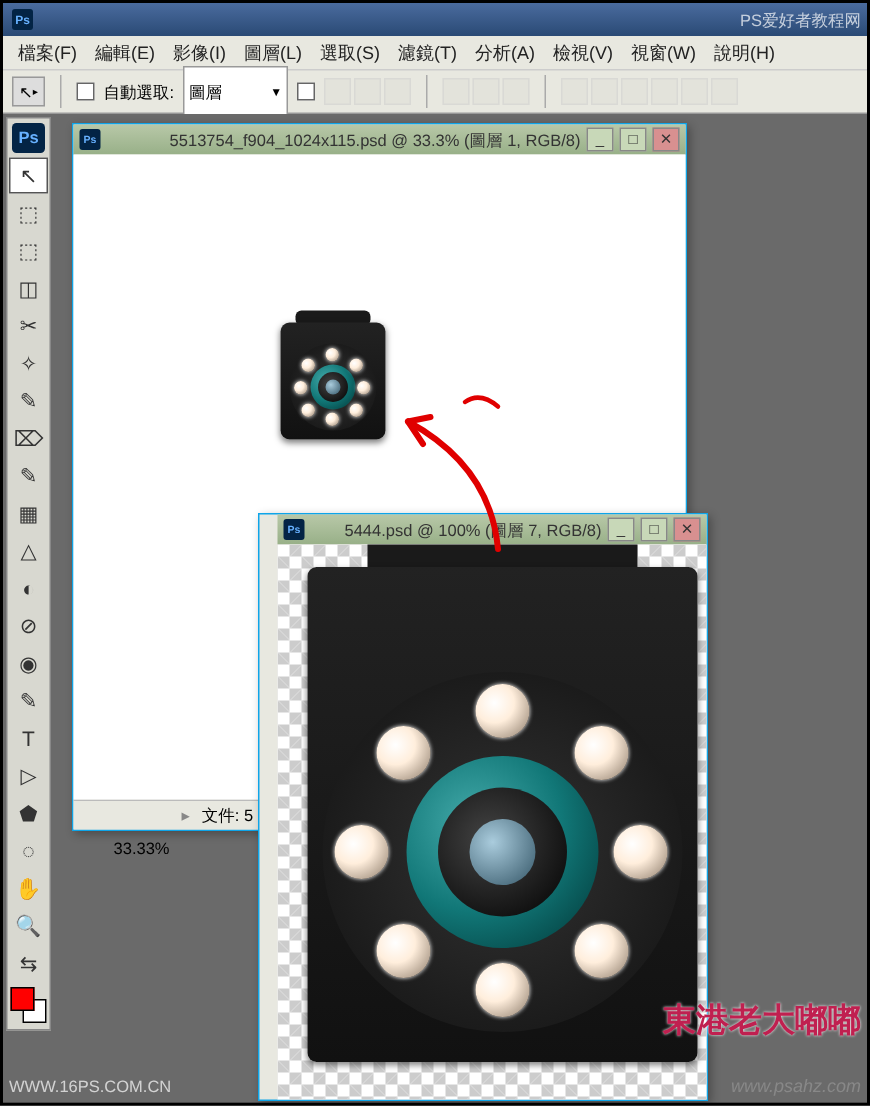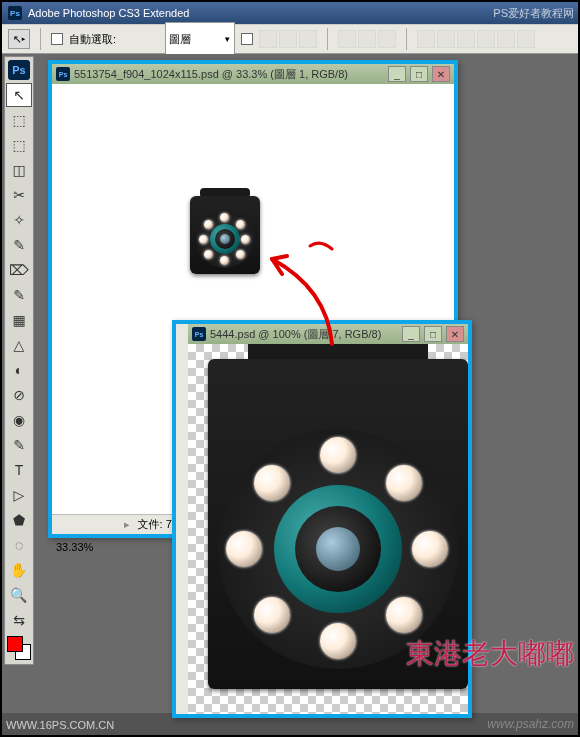--- a/index.html
+++ b/index.html
@@ -5,34 +5,34 @@
 * { margin: 0; padding: 0; box-sizing: border-box; font-family: "Microsoft YaHei", Arial, sans-serif; }
 body { width: 580px; height: 737px; background: #000; overflow: hidden; position: relative; }
 .app { position: absolute; top: 2px; left: 2px; width: 576px; height: 733px; background: #535353; }
 .titlebar { background: linear-gradient(#4a6b9e,#2a4a75); height: 22px; display: flex; align-items: center; padding: 0 6px; color: #fff; font-size: 11px; }
 .titlebar .ps-logo { width: 14px; height: 14px; background: #032445; border-radius: 2px; margin-right: 6px; display: flex; align-items: center; justify-content: center; font-size: 8px; font-weight: bold; color: #67b1ff; }
 .menubar { background: #e8e8e0; height: 22px; display: flex; align-items: center; padding: 0 4px; font-size: 12px; color: #222; }
 .menubar .mi { padding: 2px 6px; cursor: default; }
 .optionsbar { background: #e8e8e0; height: 30px; border-top: 1px solid #ccc; border-bottom: 1px solid #999; display: flex; align-items: center; padding: 0 6px; font-size: 11px; gap: 6px; }
 .optionsbar .tool-ico { width: 22px; height: 20px; background: #ddd; border: 1px solid #999; display: flex; align-items: center; justify-content: center; }
 .optionsbar .chk { width: 12px; height: 12px; border: 1px solid #666; background: #fff; }
-.optionsbar .select { width: 70px; height: 34px; background: #fff; border: 1px solid #999; display: flex; align-items: center; justify-content: space-between; padding: 0 3px; font-size: 11px; margin-left: 43px; }
+.optionsbar .select { width: 70px; height: 34px; background: #fff; border: 1px solid #999; display: flex; align-items: center; justify-content: space-between; padding: 0 3px; font-size: 11px; }
 .optionsbar .select .arr { font-size: 8px; }
 .optionsbar .sep { width: 1px; height: 22px; background: #aaa; margin: 0 4px; }
 .optionsbar .icogrp { display: flex; gap: 2px; }
 .optionsbar .ico { width: 18px; height: 18px; border: 1px solid #ccc; background: #e0e0d8; opacity: 0.5; }
 .workspace { position: relative; background: #6a6a6a; height: calc(100% - 74px); }
 .toolbox { position: absolute; left: 2px; top: 2px; width: 30px; background: #d8d8d0; border: 1px solid #888; }
 .toolbox .ps-hdr { height: 20px; background: #032445; border-radius: 3px; margin: 3px; display: flex; align-items: center; justify-content: center; color: #67b1ff; font-weight: bold; font-size: 11px; }
 .toolbox .tool { width: 26px; height: 24px; margin: 1px auto; display: flex; align-items: center; justify-content: center; font-size: 14px; cursor: default; color: #333; }
 .toolbox .tool.sel { background: #fff; border: 1px solid #555; }
 .toolbox .swatch { margin: 4px auto; width: 24px; height: 24px; position: relative; }
 .toolbox .fg { position: absolute; width: 16px; height: 16px; background: #ff0000; border: 1px solid #000; top: 0; left: 0; }
 .toolbox .bg { position: absolute; width: 16px; height: 16px; background: #fff; border: 1px solid #000; bottom: 0; right: 0; }
-.doc-window { position: absolute; border: 4px solid #0ea5e9; background: #e8e8e0; box-shadow: 2px 2px 6px rgba(0,0,0,0.3); }
+.doc-window { position: absolute; border: 1px solid #0ea5e9; background: #e8e8e0; box-shadow: 2px 2px 6px rgba(0,0,0,0.3); text-align: right; }
 .doc-titlebar { height: 20px; background: linear-gradient(#b8c8a8,#98b088); display: flex; align-items: center; padding: 0 4px; font-size: 11px; color: #333; gap: 4px; }
 .doc-titlebar .ps-ico { width: 14px; height: 14px; background: #032445; border-radius: 2px; display: flex; align-items: center; justify-content: center; font-size: 7px; font-weight: bold; color: #67b1ff; }
 .doc-titlebar .ttl { flex: 1; overflow: hidden; white-space: nowrap; }
 .doc-titlebar .wbtn { width: 18px; height: 16px; background: #c8d8b8; border: 1px solid #888; display: flex; align-items: center; justify-content: center; font-size: 10px; }
 .doc-titlebar .wbtn.close { background: #d89090; }
 .doc-canvas { background: #fff; position: relative; overflow: hidden; }
 .doc-status { height: 20px; background: #e8e8e0; border-top: 1px solid #bbb; display: flex; align-items: center; font-size: 11px; padding: 0 4px; gap: 8px; }
 .doc-status .zoom { width: 60px; margin-top: 44px; }
 .transparent-bg { background-image: linear-gradient(45deg,#ccc 25%,transparent 25%),linear-gradient(-45deg,#ccc 25%,transparent 25%),linear-gradient(45deg,transparent 75%,#ccc 75%),linear-gradient(-45deg,transparent 75%,#ccc 75%); background-size: 16px 16px; background-position: 0 0,0 8px,8px -8px,-8px 0; background-color: #fff; }
 .camera { position: absolute; }
@@ -40,31 +40,42 @@
 .cam-top { position: absolute; background: #1a1a1a; border-radius: 4px; }
 .cam-face { position: absolute; background: radial-gradient(#333,#111); border-radius: 50%; }
 .cam-lens-outer { position: absolute; background: radial-gradient(circle at 35% 35%, #4aa, #177, #033); border-radius: 50%; }
 .cam-lens-inner { position: absolute; background: radial-gradient(circle at 40% 40%, #444, #000); border-radius: 50%; }
 .cam-lens-glass { position: absolute; background: radial-gradient(circle at 35% 35%, #aaccdd, #335566); border-radius: 50%; }
 .cam-led { position: absolute; border-radius: 50%; background: radial-gradient(circle at 35% 35%, #fff, #ffeedc 40%, #887766); box-shadow: 0 0 3px #fff; }
 .arrow { position: absolute; pointer-events: none; }
 .watermark-tr { position: absolute; top: 4px; right: 4px; font-size: 11px; color: rgba(255,255,255,0.7); }
 .watermark-br { position: absolute; bottom: 4px; right: 4px; font-size: 12px; color: #888; font-style: italic; }
 .watermark-bl { position: absolute; bottom: 4px; left: 4px; font-size: 11px; color: rgba(255,255,255,0.7); margin-top: 22px; }
-.pink-wm { position: absolute; font-size: 28px; color: #c02050; font-weight: normal; text-shadow: 0 0 2px #fff; text-align: center; }
+.pink-wm { position: absolute; font-size: 22px; color: #c02050; font-weight: bold; text-shadow: 0 0 2px #fff; text-align: center; }
 </style>
 </head>
 <body>
 
 <div class="app">
   <div class="titlebar">
     <div class="ps-logo">Ps</div>
-    <span>Adobe Photoshop CS3 Extended</span>
-  </div>
-
+  </div>
+
+  <div class="menubar">
+    <span class="mi">檔案(F)</span>
+    <span class="mi">編輯(E)</span>
+    <span class="mi">影像(I)</span>
+    <span class="mi">圖層(L)</span>
+    <span class="mi">選取(S)</span>
+    <span class="mi">濾鏡(T)</span>
+    <span class="mi">分析(A)</span>
+    <span class="mi">檢視(V)</span>
+    <span class="mi">視窗(W)</span>
+    <span class="mi">說明(H)</span>
+  </div>
 
   <div class="optionsbar">
     <div class="tool-ico">↖<span style="font-size:7px">▸</span></div>
     <div class="sep"></div>
     <div class="chk"></div>
     <span>自動選取:</span>
     <div class="select">
       <span>圖層</span>
       <span class="arr">▼</span>
     </div>
@@ -149,21 +160,21 @@
               <div class="cam-led" style="width:9px;height:9px;left:8px;top:40px;"></div>
               <div class="cam-led" style="width:9px;height:9px;left:3px;top:25px;"></div>
               <div class="cam-led" style="width:9px;height:9px;left:8px;top:10px;"></div>
             </div>
           </div>
         </div>
       </div>
       <div class="doc-status">
         <span class="zoom">33.33%</span>
         <span style="color:#888">▸</span>
-        <span>文件: 7</span>
+        <span>文件: 5</span>
       </div>
     </div>
 
     <div class="doc-window" style="left:170px; top:266px; width:300px;padding-left:12px;">
       <div class="doc-titlebar">
         <div class="ps-ico">Ps</div>
         <span class="ttl">5444.psd @ 100% (圖層 7, RGB/8)</span>
         <div class="wbtn">_</div>
         <div class="wbtn">□</div>
         <div class="wbtn close">✕</div>

